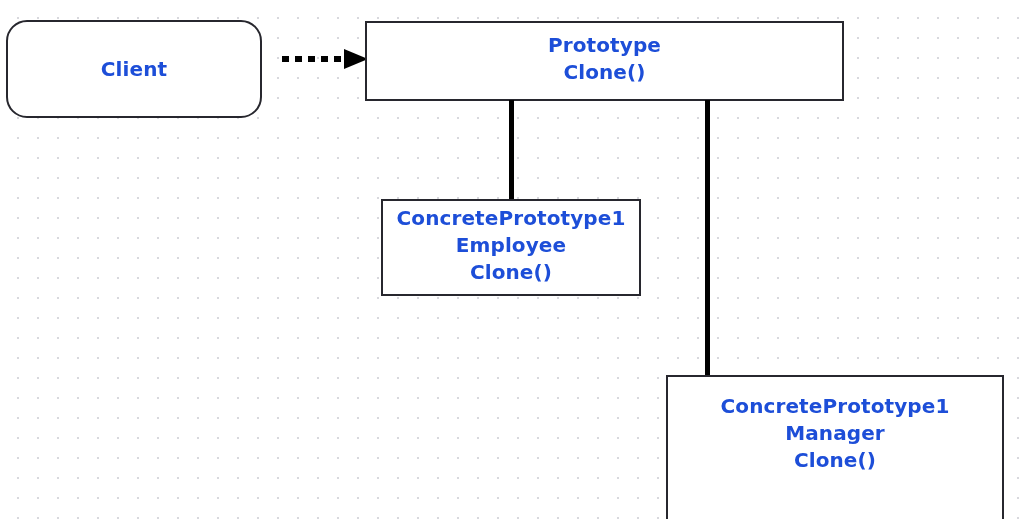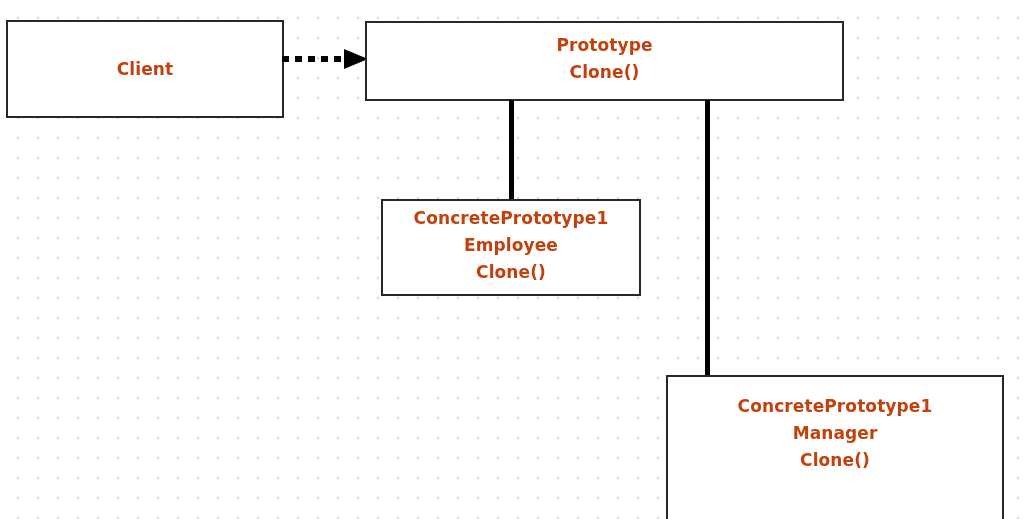--- a/index.html
+++ b/index.html
@@ -26,29 +26,29 @@
     box-sizing: border-box;
     background: #ffffff;
     border: 2px solid #27272e;
     display: flex;
     flex-direction: column;
     align-items: center;
     justify-content: center;
     text-align: center;
   }
   .uml-box .line {
-    color: #c2410c;
+    color: #1d4ed8;
     font-weight: 700;
-    font-size: 17px;
+    font-size: 20px;
     line-height: 27px;
     letter-spacing: 0.1px;
     white-space: nowrap;
   }
 
-  #box-client       { left: 6px;   top: 20px;  width: 278px; height: 98px; }
+  #box-client       { left: 6px;   top: 20px;  width: 256px; height: 98px; border-radius: 21px; }
   #box-prototype    { left: 365px; top: 21px;  width: 479px; height: 80px; }
   #box-manager      { left: 381px; top: 199px; width: 260px; height: 97px; }
   #box-employee     { left: 666px; top: 375px; width: 338px; height: 148px; }
 
   
   #box-prototype .stack { transform: translateY(-2px); }
   #box-manager   .stack { transform: translateY(-2px); }
   #box-employee  .stack { transform: translateY(-16px); }
 
   

